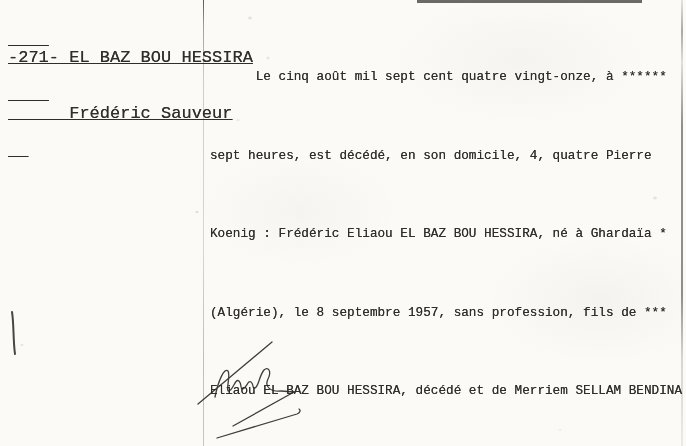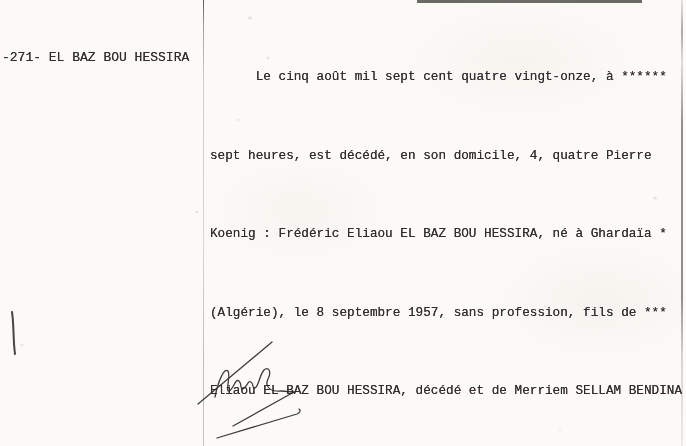--- a/index.html
+++ b/index.html
@@ -18,22 +18,22 @@
       radial-gradient(3px 3px at 268px 58px, rgba(110,110,110,.22), transparent 70%),
       radial-gradient(3px 2px at 238px 120px, rgba(110,110,110,.20), transparent 70%),
       radial-gradient(3px 2px at 197px 212px, rgba(90,90,90,.30), transparent 70%),
       radial-gradient(3px 2px at 22px 345px, rgba(110,110,110,.25), transparent 70%),
       radial-gradient(4px 3px at 655px 198px, rgba(120,120,120,.25), transparent 70%),
       radial-gradient(3px 2px at 560px 430px, rgba(140,140,140,.18), transparent 70%),
       #fbfaf6;
   }
   .ink{color:#2f2e2c;text-shadow:0 0 0.6px rgba(47,46,44,.85);}
   .margin-col{
-    position:absolute;left:2px;top:12px;
-    font-size:13px;line-height:18.6px;white-space:pre;
+    position:absolute;left:8px;top:12px;
+    font-size:17px;line-height:18.6px;white-space:pre;text-decoration:underline;
   }
   .act-text{
     position:absolute;left:210px;top:12px;
     font-size:12.7px;line-height:26.15px;white-space:pre;
   }
   .vrule{position:absolute;top:0;height:446px;width:1px;}
   .vrule.divider{
     left:203px;
     background:linear-gradient(to bottom,
       rgba(50,50,48,.8) 0, rgba(70,70,68,.5) 6%,
@@ -62,20 +62,21 @@
 <div class="page">
 
   <div class="vrule divider"></div>
 
   <div class="vrule page-edge"></div>
 
   <div class="top-smudge"></div>
 
   <div class="margin-col ink">
     <div>-271- EL BAZ BOU HESSIRA</div>
+    <div>      Frédéric Sauveur</div>
   </div>
 
   <div class="act-text ink">
     <div>      Le cinq août mil sept cent quatre vingt-onze, à ******</div>
     <div>sept heures, est décédé, en son domicile, 4, quatre Pierre</div>
     <div>Koenig : Frédéric Eliaou EL BAZ BOU HESSIRA, né à Ghardaïa *</div>
     <div>(Algérie), le 8 septembre 1957, sans profession, fils de ***</div>
     <div>Eliaou EL BAZ BOU HESSIRA, décédé et de Merriem SELLAM BENDINA</div>
     
     

